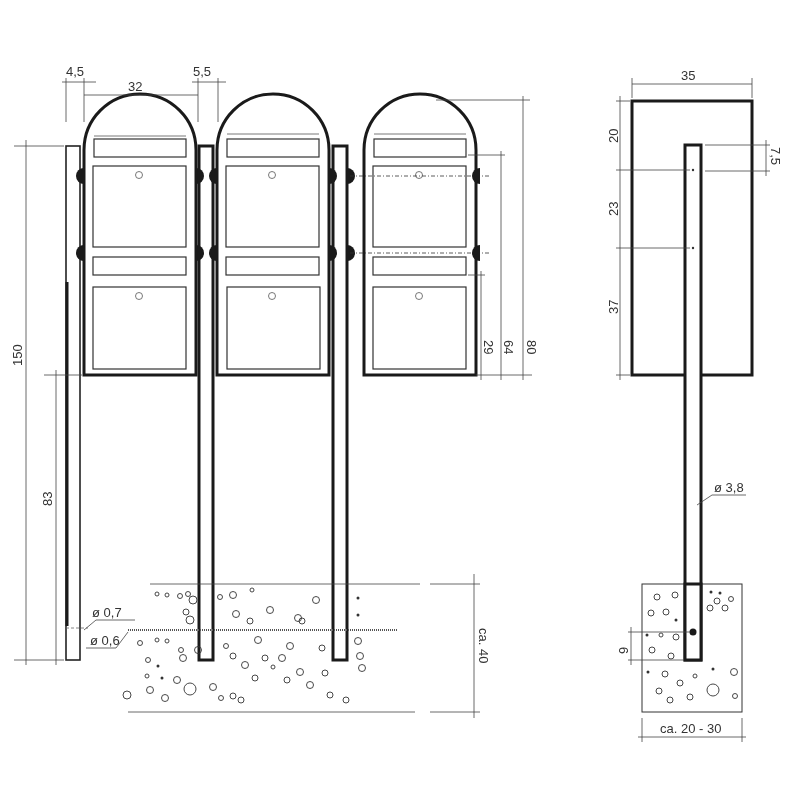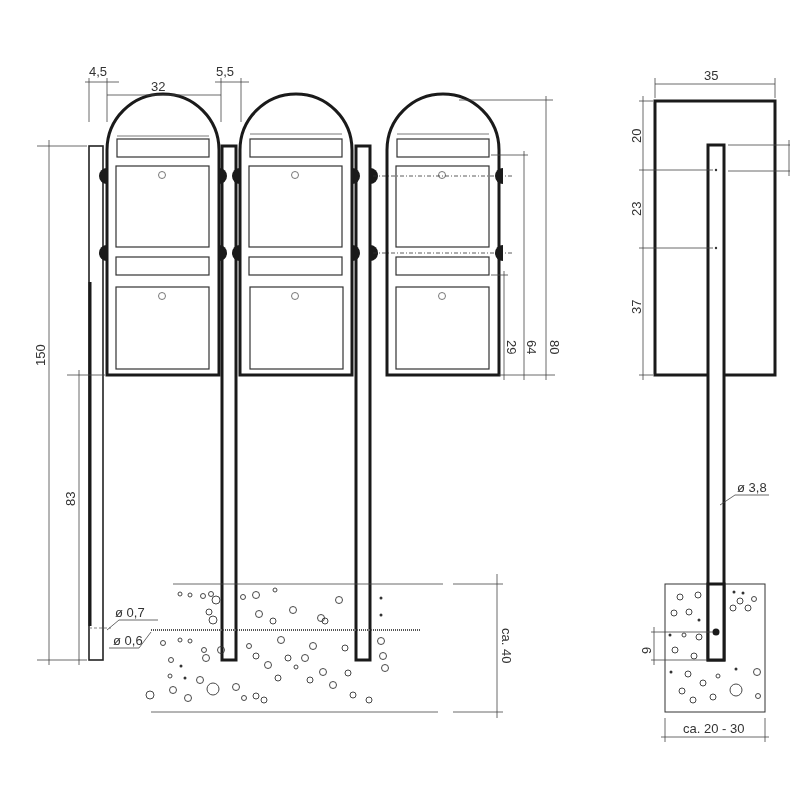--- a/index.html
+++ b/index.html
@@ -1,17 +1,17 @@
 <!DOCTYPE html>
 <html><head>
 <meta charset="utf-8">
 <style>
   html, body { margin:0; padding:0; background:#ffffff; }
   body { width:790px; height:790px; overflow:hidden; font-family:"Liberation Sans", sans-serif; }
-  #canvas { position:absolute; left:0; top:0; width:648px; height:790px;padding-left:23px; }
+  #canvas { position:absolute; left:0; top:0; width:648px; height:790px; }
   svg text { font-family:"Liberation Sans", sans-serif; font-size:13px; fill:#333333; }
   .thick { stroke:#1a1a1a; stroke-width:3; fill:none; }
   .med { stroke:#222222; stroke-width:1.6; fill:none; }
   .thin { stroke:#555555; stroke-width:0.8; fill:none; }
   .panel { stroke:#333333; stroke-width:1.2; fill:#ffffff; }
   .dim { stroke:#444444; stroke-width:0.8; fill:none; }
   .pebble { stroke:#333333; stroke-width:0.9; fill:none; }
   .dot { fill:#333333; }
 </style>
 </head>

